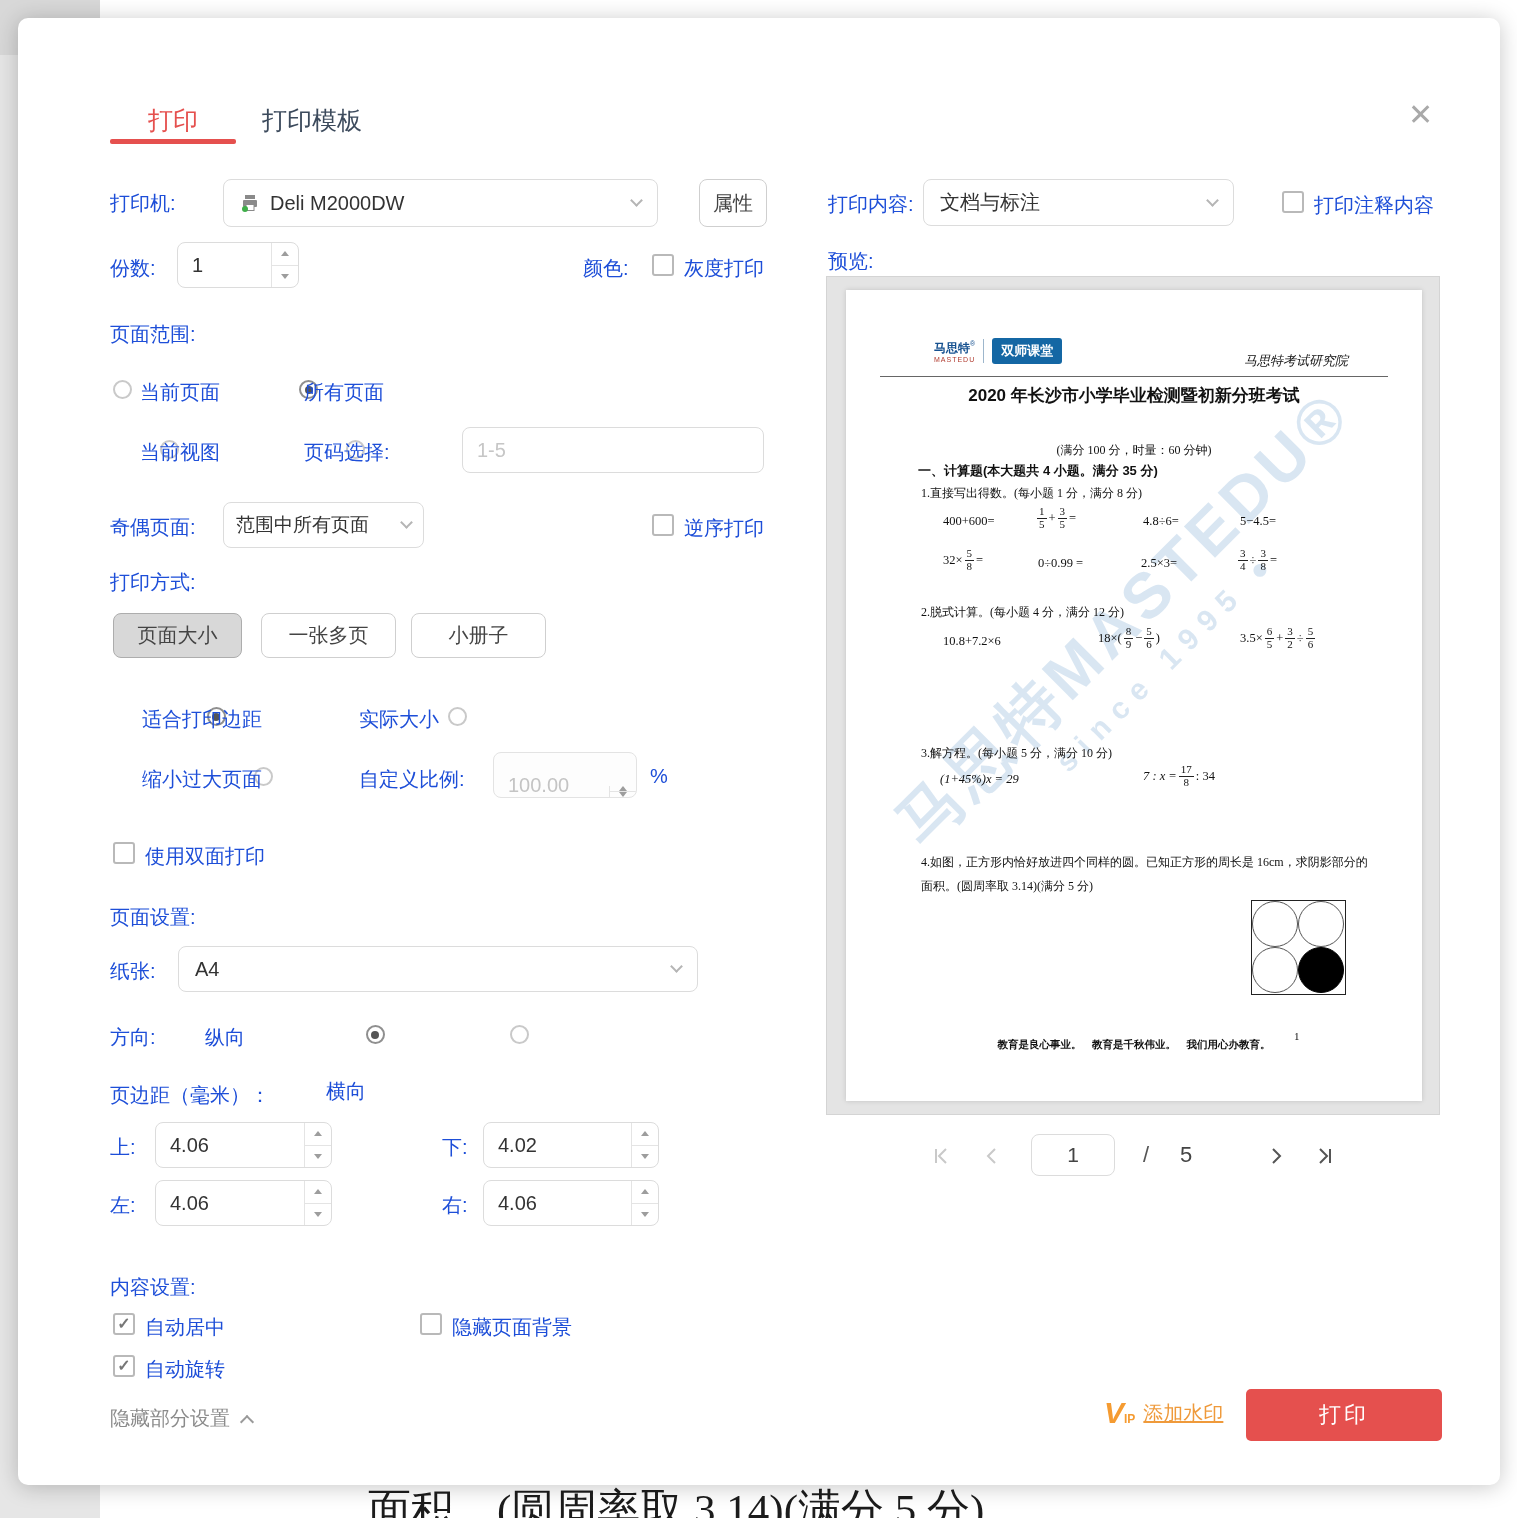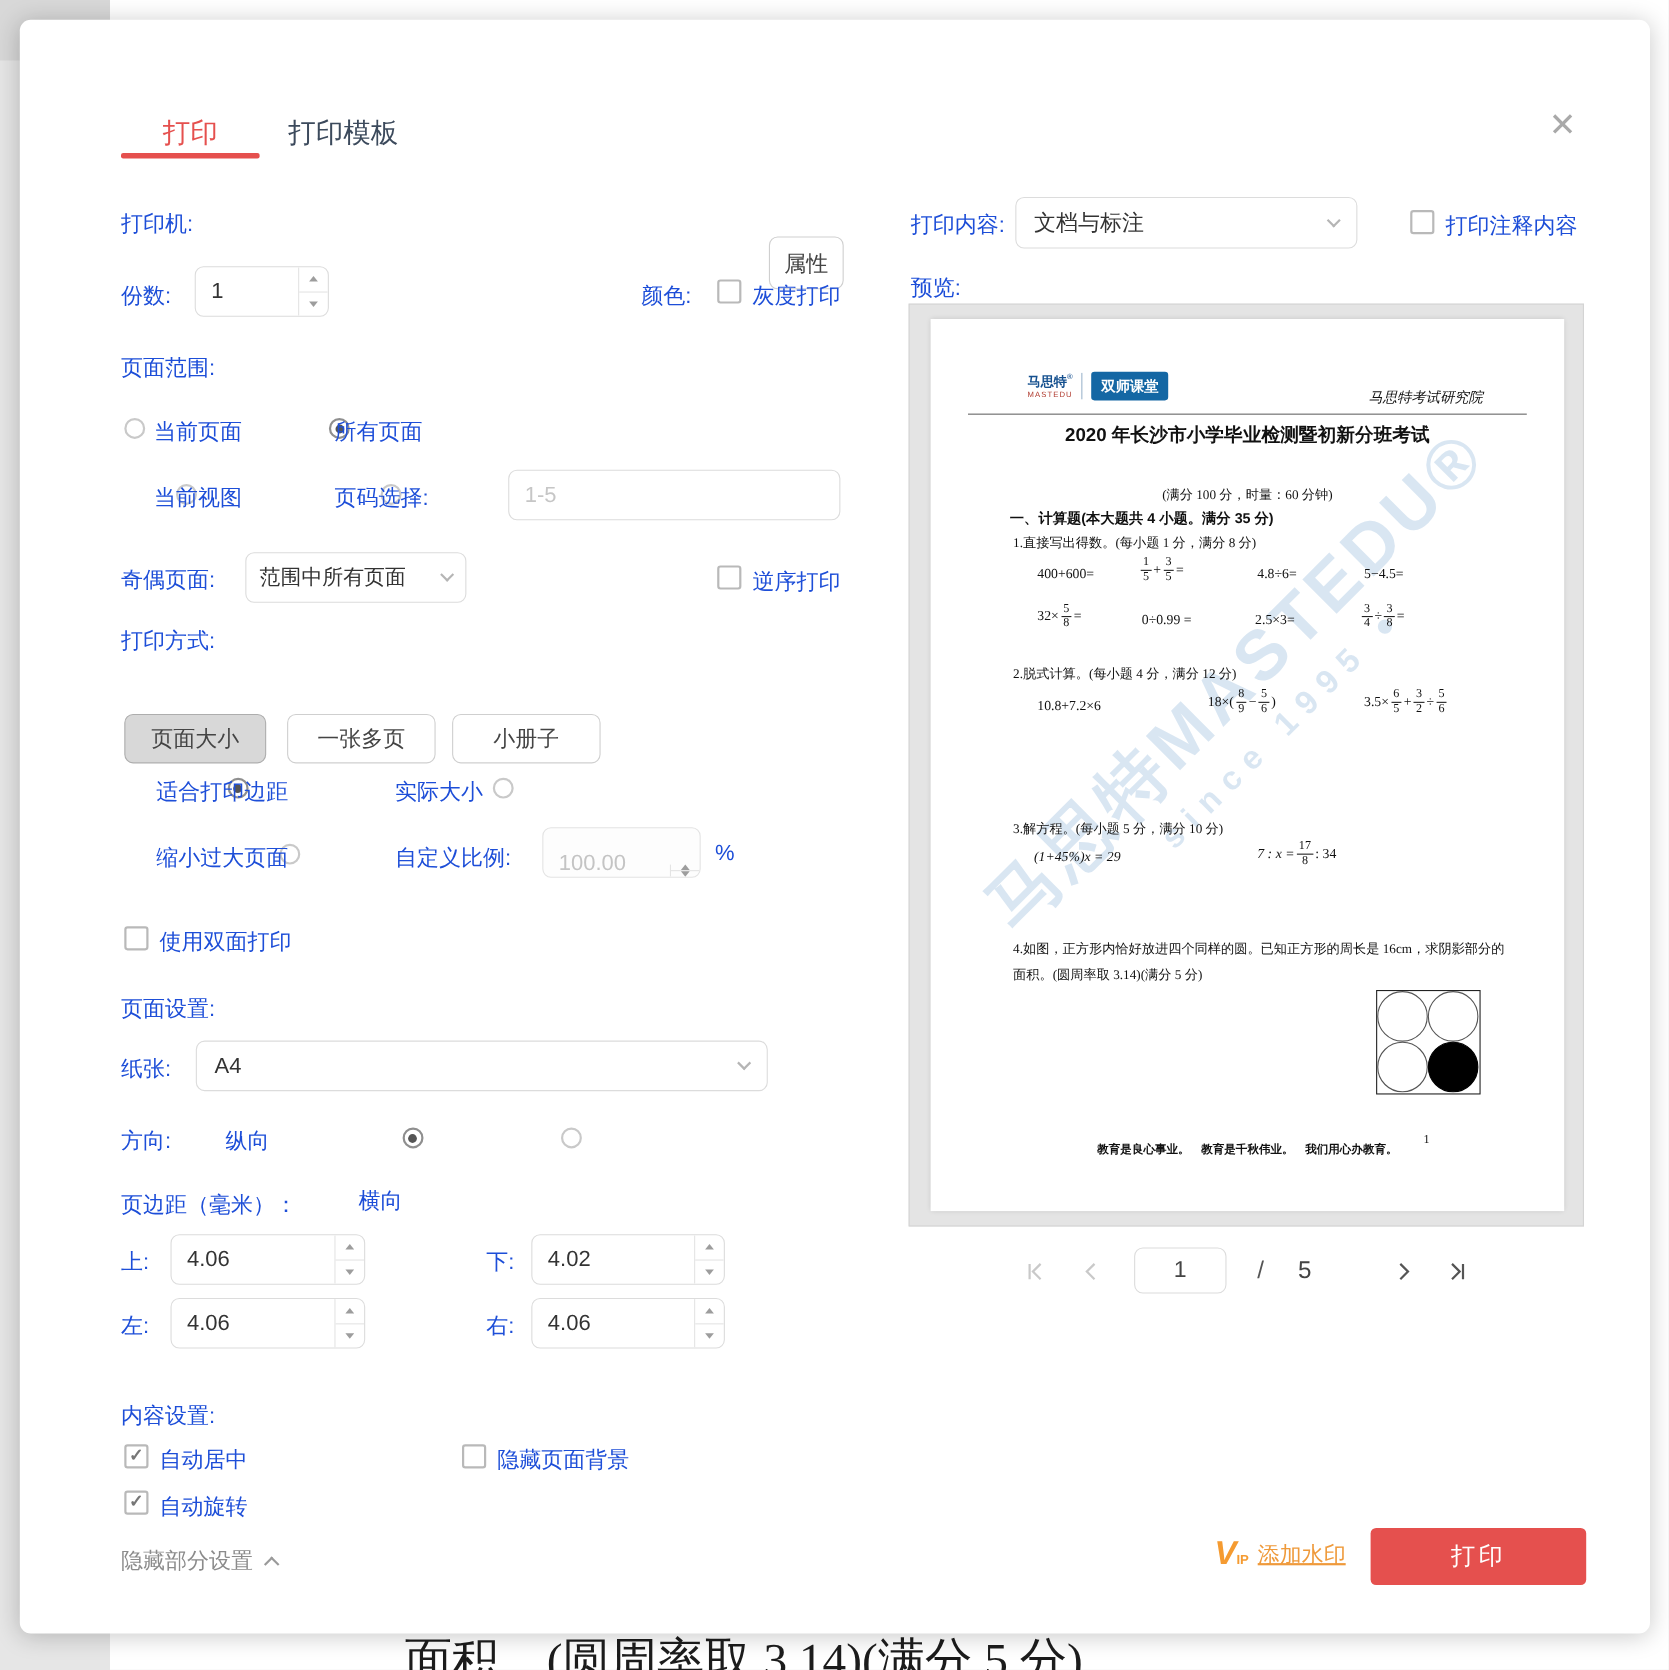--- a/index.html
+++ b/index.html
@@ -25,21 +25,21 @@
 
   .lbl { font-size:20px; color:#1d4ed8; white-space:nowrap; }
   .val { font-size:20px; color:#333; }
 
   .selectbox { display:flex; align-items:center; gap:10px; border:1px solid #dcdcdc; border-radius:8px;
                background:#fff; padding:0 16px; font-size:20px; color:#333; }
   .caret { width:9px; height:9px; border-right:2px solid #b5b5b5; border-bottom:2px solid #b5b5b5;
            transform:rotate(45deg); margin-top:-5px; margin-left:auto; flex:0 0 auto; }
 
   .btn { display:flex; align-items:center; justify-content:center; border:1px solid #cfcfcf;
-         border-radius:8px; background:#fff; font-size:20px; color:#444; cursor:pointer;margin-top:36px; }
+         border-radius:8px; background:#fff; font-size:20px; color:#444; cursor:pointer; }
   .btn.active { background:#d8d8d8; border-color:#adadad; }
 
   
   .ni { display:flex; align-items:stretch; border:1px solid #dcdcdc; border-radius:8px; background:#fff; overflow:hidden; }
   .ni input { border:none; outline:none; width:100%; padding-left:14px; font-size:20px; color:#333;
               font-family:"Liberation Sans", sans-serif; background:transparent; }
   .ni .sp { width:27px; border-left:1px solid #e4e4e4; display:flex; flex-direction:column; flex:0 0 auto; }
   .ni .sp > div { flex:1; display:flex; align-items:center; justify-content:center; cursor:pointer; }
   .ni .sp > div:first-child { border-bottom:1px solid #e4e4e4; }
   .arr-up { width:0; height:0; border-left:4px solid transparent; border-right:4px solid transparent; border-bottom:5px solid #9d9d9d; }
@@ -120,20 +120,32 @@
 <div class="abs" id="dialog">
 
   
   <div class="abs tab" id="tab-print">打印</div>
   <div class="abs" id="tab-underline"></div>
   <div class="abs tab" id="tab-template">打印模板</div>
   <div class="abs" id="close-x">✕</div>
 
   
   <div class="abs lbl" style="left:92px;top:172px;">打印机:</div>
+  <div class="abs selectbox" style="left:205px;top:161px;width:435px;height:48px;">
+    <span style="display:inline-flex;">
+      <svg width="20" height="20" viewBox="0 0 20 20">
+          <rect x="5" y="2" width="10" height="4" fill="#8a8a8a"></rect>
+          <rect x="3" y="7" width="14" height="7" rx="1" fill="#8a8a8a"></rect>
+          <rect x="6" y="11.5" width="8" height="6" fill="#fff" stroke="#8a8a8a"></rect>
+          <circle cx="5" cy="16" r="3" fill="#3fae49"></circle>
+        </svg>
+    </span>
+    <span>Deli M2000DW</span>
+    <span class="caret"></span>
+  </div>
   <div class="abs btn" style="left:681px;top:161px;width:68px;height:48px;">属性</div>
 
   
   <div class="abs lbl" style="left:92px;top:237px;">份数:</div>
   <div class="abs ni" style="left:159px;top:224px;width:122px;height:46px;">
     <input value="1" style="">
     <div class="sp">
         <div>
           <span class="arr-up"></span>
         </div>

